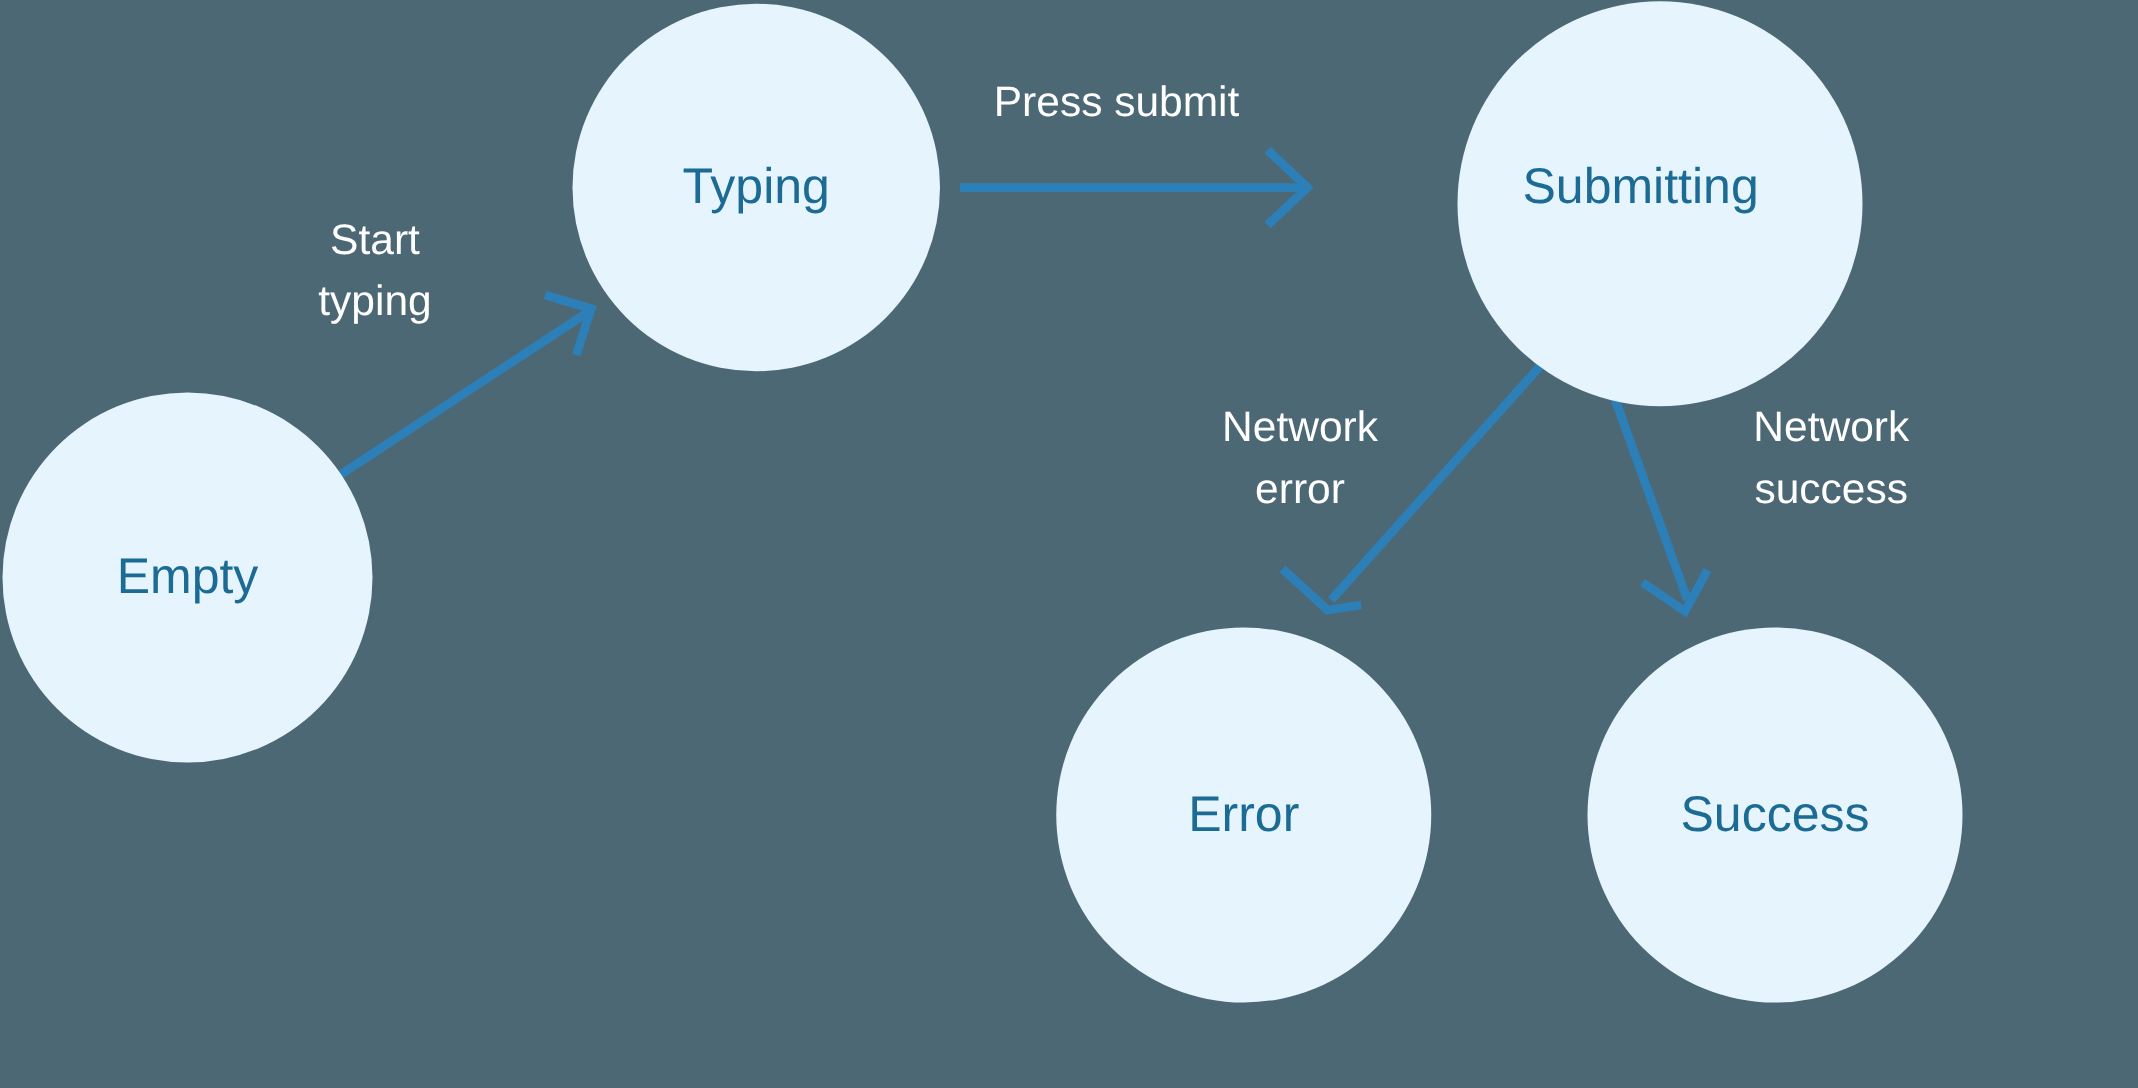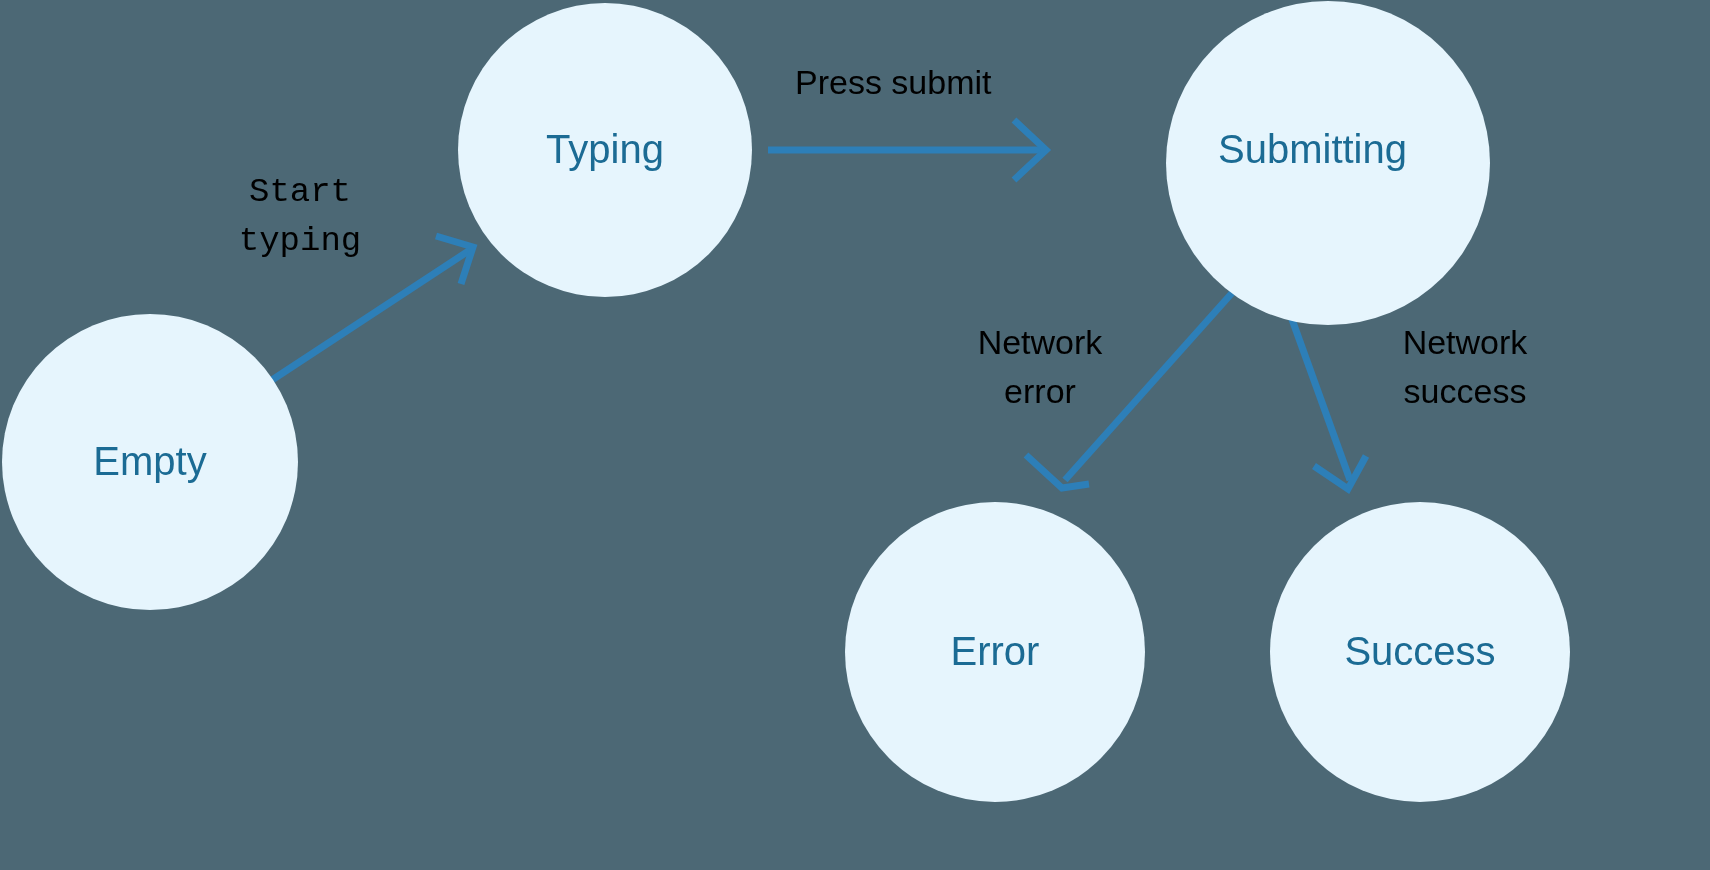--- a/index.html
+++ b/index.html
@@ -40,21 +40,21 @@
   }
   .edge-head {
     stroke: #2d7fb8;
     stroke-width: 7;
     fill: none;
     stroke-linecap: butt;
     stroke-linejoin: miter;
   }
   .edge-label {
     position: absolute;
-    color: #000000;
+    color: #ffffff;
     font-family: "Liberation Sans", "DejaVu Sans", sans-serif;
     font-size: 34px;
     line-height: 1.45;
     text-align: center;
     white-space: nowrap;
     pointer-events: none;
   }
 </style>
 </head>
 <body>
@@ -103,21 +103,21 @@
       <text class="node-label" x="995" y="654">Error</text>
     </g>
 
     <g>
       <circle class="node-circle" cx="1420" cy="652" r="150"></circle>
       <text class="node-label" x="1420" y="654">Success</text>
     </g>
 
   </svg>
 
-  <div class="edge-label" style="left:195px; top:168px; width:210px;font-family:Liberation Mono, monospace;">
+  <div class="edge-label" style="left:195px; top:168px; width:210px;">
     <div>Start</div>
     <div>typing</div>
   </div>
 
   <div class="edge-label" style="left:795px; top:58px; width:230px; text-align:left;">Press submit</div>
 
   <div class="edge-label" style="left:920px; top:318px; width:240px; overflow:hidden;">
     <div>Network</div>
     <div>error</div>
   </div>

